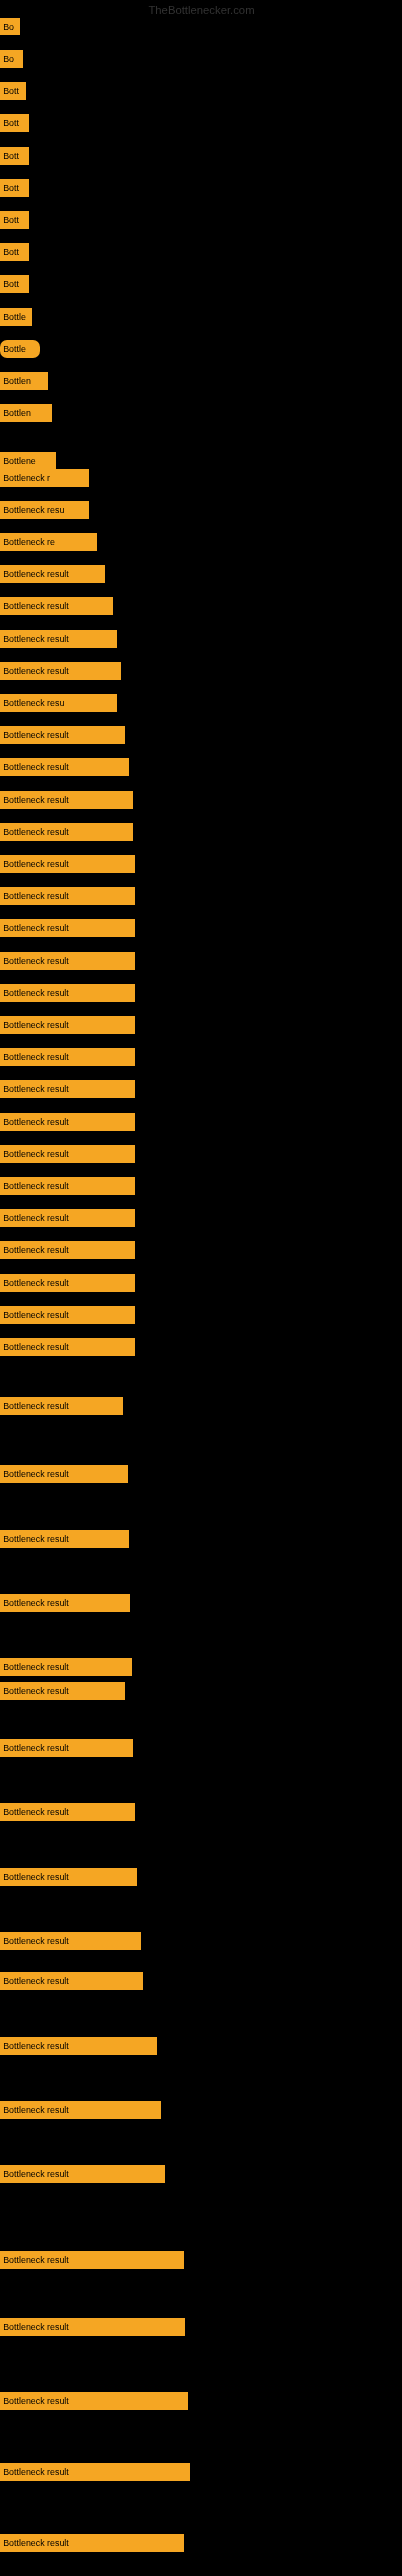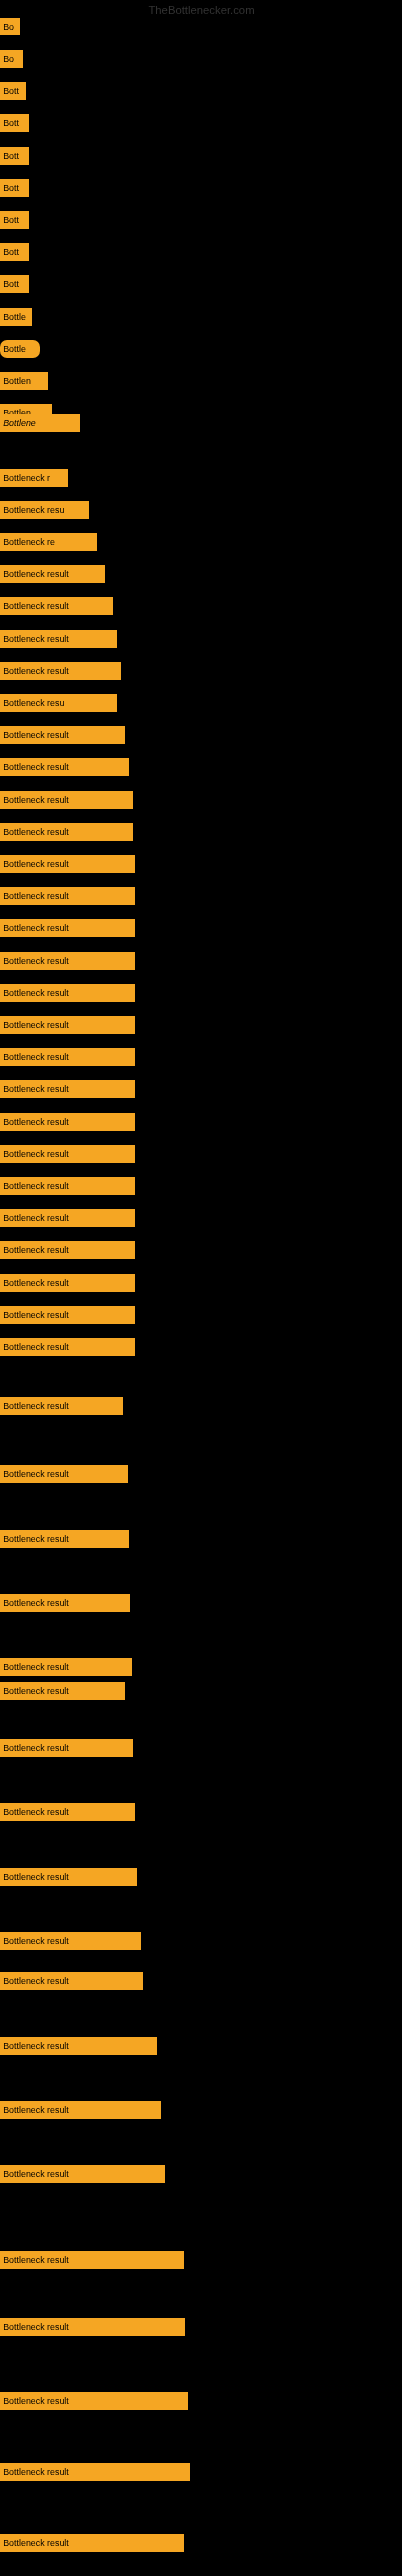--- a/index.html
+++ b/index.html
@@ -57,22 +57,22 @@
     <div class="bottleneck-item" style="top: 114px; width: 29px;">Bott</div>
     <div class="bottleneck-item" style="top: 147px; width: 29px;">Bott</div>
     <div class="bottleneck-item" style="top: 179px; width: 29px;">Bott</div>
     <div class="bottleneck-item" style="top: 211px; width: 29px;">Bott</div>
     <div class="bottleneck-item" style="top: 243px; width: 29px;">Bott</div>
     <div class="bottleneck-item" style="top: 275px; width: 29px;">Bott</div>
     <div class="bottleneck-item" style="top: 308px; width: 32px;">Bottle</div>
     <div class="bottleneck-item" style="top: 340px; width: 40px; border-radius: 7px;">Bottle</div>
     <div class="bottleneck-item" style="top: 372px; width: 48px;">Bottlen</div>
     <div class="bottleneck-item" style="top: 404px; width: 52px;">Bottlen</div>
-    <div class="bottleneck-item" style="top: 414px; width: 80px; font-style: italic;">Bottlene</div>
-    <div class="bottleneck-item" style="top: 469px; width: 68px;">Bottleneck r</div>
+    <div class="bottleneck-item" style="top: 452px; width: 56px;">Bottlene</div>
+    <div class="bottleneck-item" style="top: 469px; width: 89px;">Bottleneck r</div>
     <div class="bottleneck-item" style="top: 501px; width: 89px;">Bottleneck resu</div>
     <div class="bottleneck-item" style="top: 533px; width: 97px;">Bottleneck re</div>
     <div class="bottleneck-item" style="top: 565px; width: 105px;">Bottleneck result</div>
     <div class="bottleneck-item" style="top: 597px; width: 113px;">Bottleneck result</div>
     <div class="bottleneck-item" style="top: 630px; width: 117px;">Bottleneck result</div>
     <div class="bottleneck-item" style="top: 662px; width: 121px;">Bottleneck result</div>
     <div class="bottleneck-item" style="top: 694px; width: 117px;">Bottleneck resu</div>
     <div class="bottleneck-item" style="top: 726px; width: 125px;">Bottleneck result</div>
     <div class="bottleneck-item" style="top: 758px; width: 129px;">Bottleneck result</div>
     <div class="bottleneck-item" style="top: 791px; width: 133px;">Bottleneck result</div>

